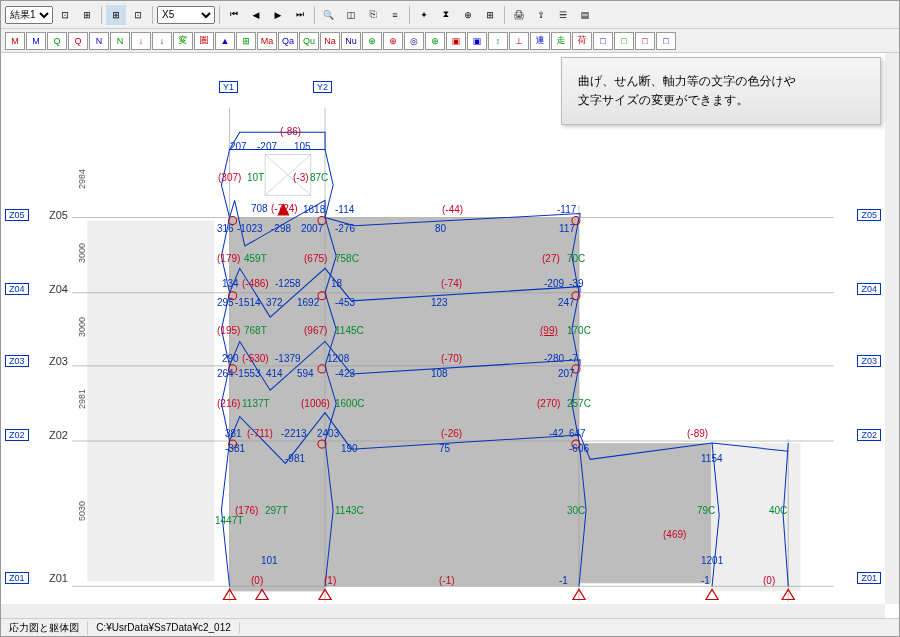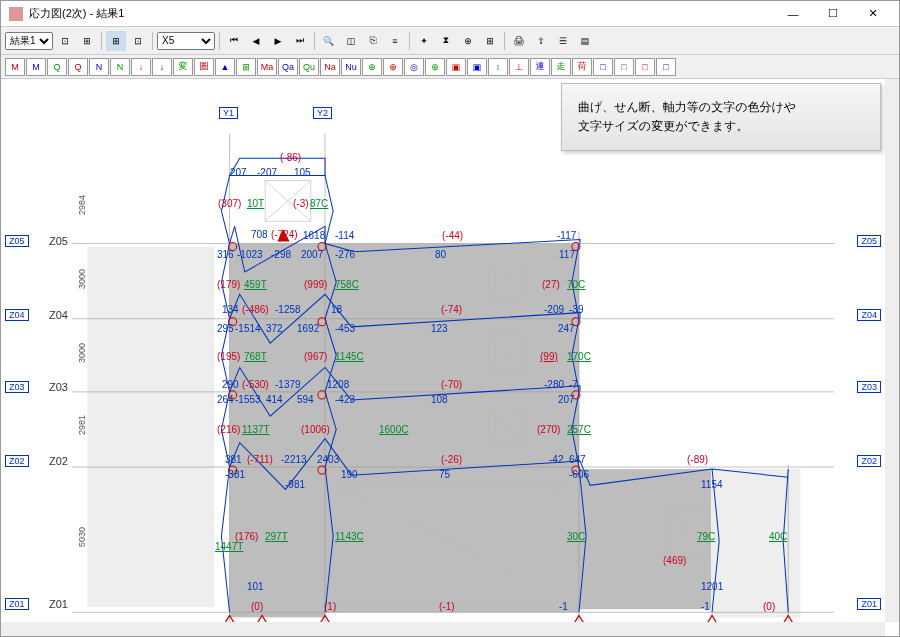--- a/index.html
+++ b/index.html
@@ -23,40 +23,31 @@
     .infobox { position: absolute; left: 6px; top: 4px; width: 100px; border: 1px solid #000; background: #fff; padding: 2px 4px; font-size: 9px; line-height: 1.25; z-index: 30; }
     .tooltip { position: absolute; right: 18px; top: 4px; width: 320px; padding: 14px 16px;
       background: linear-gradient(#f6f6f6,#e4e4e4); border: 1px solid #bbb; font-size: 12px; line-height: 1.6; z-index: 50; box-shadow: 2px 2px 4px rgba(0,0,0,.2); }
     .axislabel { position: absolute; font-size: 9px; color: #0033bb; border: 1px solid #0033bb; padding: 0 3px; background: #fff; z-index: 20; }
     .storylabel { position: absolute; font-size: 11px; color: #333; z-index: 19; }
     .dimlabel { position: absolute; font-size: 9px; color: #555; transform: rotate(-90deg); transform-origin: left top; z-index: 18; }
     .svg-layer { position: absolute; inset: 0; }
     .val { position: absolute; font-size: 10px; white-space: nowrap; z-index: 15; font-family: "MS Gothic", sans-serif; }
     .val.blue { color: #0033bb; }
     .val.red  { color: #cc0022; }
-    .val.green{ color: #008b2e; text-decoration: underline; }
+    .val.green{ color: #008b2e; }
     .statusbar { height: 18px; background: #f0f0f0; border-top: 1px solid #ccc; display: flex; align-items: center; font-size: 10px; }
     .statusbar .sl { padding: 0 8px; border-right: 1px solid #ccc; }
     .sb { position: absolute; background: #eee; }
     .sb.v { right: 0; top: 0; width: 14px; height: calc(100% - 14px); }
     .sb.h { left: 0; bottom: 0; height: 14px; width: calc(100% - 14px); }
   </style>
 </head>
 <body>
 
 <div class="window">
-  <div class="titlebar">
-    <div class="icon"></div>
-    <div class="title">応力図(2次) - 結果1</div>
-    <div class="winbtns">
-      <div class="wb">—</div>
-      <div class="wb">☐</div>
-      <div class="wb">✕</div>
-    </div>
-  </div>
 
   <div class="toolbar">
     <select><option>結果1</option></select>
     <div class="tbtn">⊡</div>
     <div class="tbtn">⊞</div>
     <div class="sep"></div>
     <div class="tbtn" style="background:#cde">⊞</div>
     <div class="tbtn">⊡</div>
     <div class="sep"></div>
     <select style="width:58px"><option>X5</option></select>
@@ -263,21 +254,21 @@
         <div class="val blue" style="left: 556px; top: 151px;">-117</div>
         <div class="val blue" style="left: 216px; top: 170px;">316</div>
         <div class="val blue" style="left: 236px; top: 170px;">-1023</div>
         <div class="val blue" style="left: 270px; top: 170px;">-298</div>
         <div class="val blue" style="left: 300px; top: 170px;">2007</div>
         <div class="val blue" style="left: 334px; top: 170px;">-276</div>
         <div class="val blue" style="left: 434px; top: 170px;">80</div>
         <div class="val blue" style="left: 558px; top: 170px;">117</div>
         <div class="val red" style="left: 216px; top: 200px;">(179)</div>
         <div class="val green" style="left: 243px; top: 200px;">459T</div>
-        <div class="val red" style="left: 303px; top: 200px;">(999)</div>
+        <div class="val red" style="left: 303px; top: 200px;">(675)</div>
         <div class="val green" style="left: 334px; top: 200px;">758C</div>
         <div class="val red" style="left: 541px; top: 200px;">(27)</div>
         <div class="val green" style="left: 566px; top: 200px;">70C</div>
         <div class="val blue" style="left: 221px; top: 225px;">134</div>
         <div class="val red" style="left: 241px; top: 225px;">(-486)</div>
         <div class="val blue" style="left: 274px; top: 225px;">-1258</div>
         <div class="val blue" style="left: 330px; top: 225px;">18</div>
         <div class="val red" style="left: 440px; top: 225px;">(-74)</div>
         <div class="val blue" style="left: 543px; top: 225px;">-209</div>
         <div class="val blue" style="left: 568px; top: 225px;">-39</div>
@@ -304,21 +295,21 @@
         <div class="val blue" style="left: 216px; top: 315px;">264</div>
         <div class="val blue" style="left: 234px; top: 315px;">-1553</div>
         <div class="val blue" style="left: 265px; top: 315px;">414</div>
         <div class="val blue" style="left: 296px; top: 315px;">594</div>
         <div class="val blue" style="left: 334px; top: 315px;">-423</div>
         <div class="val blue" style="left: 430px; top: 315px;">108</div>
         <div class="val blue" style="left: 557px; top: 315px;">207</div>
         <div class="val red" style="left: 216px; top: 345px;">(216)</div>
         <div class="val green" style="left: 241px; top: 345px;">1137T</div>
         <div class="val red" style="left: 300px; top: 345px;">(1006)</div>
-        <div class="val green" style="left: 334px; top: 345px; padding-left: 44px;">1600C</div>
+        <div class="val green" style="left: 334px; top: 345px;">1600C</div>
         <div class="val red" style="left: 536px; top: 345px;">(270)</div>
         <div class="val green" style="left: 566px; top: 345px;">257C</div>
         <div class="val blue" style="left: 224px; top: 375px;">381</div>
         <div class="val red" style="left: 246px; top: 375px;">(-711)</div>
         <div class="val blue" style="left: 280px; top: 375px;">-2213</div>
         <div class="val blue" style="left: 316px; top: 375px;">2403</div>
         <div class="val red" style="left: 440px; top: 375px;">(-26)</div>
         <div class="val blue" style="left: 548px; top: 375px;">-42</div>
         <div class="val blue" style="left: 568px; top: 375px;">647</div>
         <div class="val red" style="left: 686px; top: 375px;">(-89)</div>
@@ -329,27 +320,31 @@
         <div class="val blue" style="left: 568px; top: 390px;">-606</div>
         <div class="val blue" style="left: 700px; top: 400px;">1154</div>
         <div class="val red" style="left: 234px; top: 452px;">(176)</div>
         <div class="val green" style="left: 214px; top: 462px;">1447T</div>
         <div class="val green" style="left: 264px; top: 452px;">297T</div>
         <div class="val green" style="left: 334px; top: 452px;">1143C</div>
         <div class="val green" style="left: 566px; top: 452px;">30C</div>
         <div class="val red" style="left: 662px; top: 452px; margin-top: 24px;">(469)</div>
         <div class="val green" style="left: 696px; top: 452px;">79C</div>
         <div class="val green" style="left: 768px; top: 452px;">40C</div>
-        <div class="val blue" style="left: 246px; top: 502px; text-align: center;">101</div>
+        <div class="val blue" style="left: 260px; top: 502px; text-align: center;">101</div>
         <div class="val blue" style="left: 700px; top: 502px;">1201</div>
         <div class="val red" style="left: 250px; top: 522px;">(0)</div>
         <div class="val red" style="left: 323px; top: 522px;">(1)</div>
         <div class="val red" style="left: 438px; top: 522px;">(-1)</div>
         <div class="val blue" style="left: 558px; top: 522px;">-1</div>
         <div class="val blue" style="left: 700px; top: 522px;">-1</div>
         <div class="val red" style="left: 762px; top: 522px;">(0)</div>
       </div>
 
     <div class="sb v"></div>
     <div class="sb h"></div>
   </div>
 
+  <div class="statusbar">
+    <div class="sl">応力図と躯体図</div>
+    <div class="sl">C:¥UsrData¥Ss7Data¥c2_012</div>
+  </div>
 </div>
 
 </body></html>

